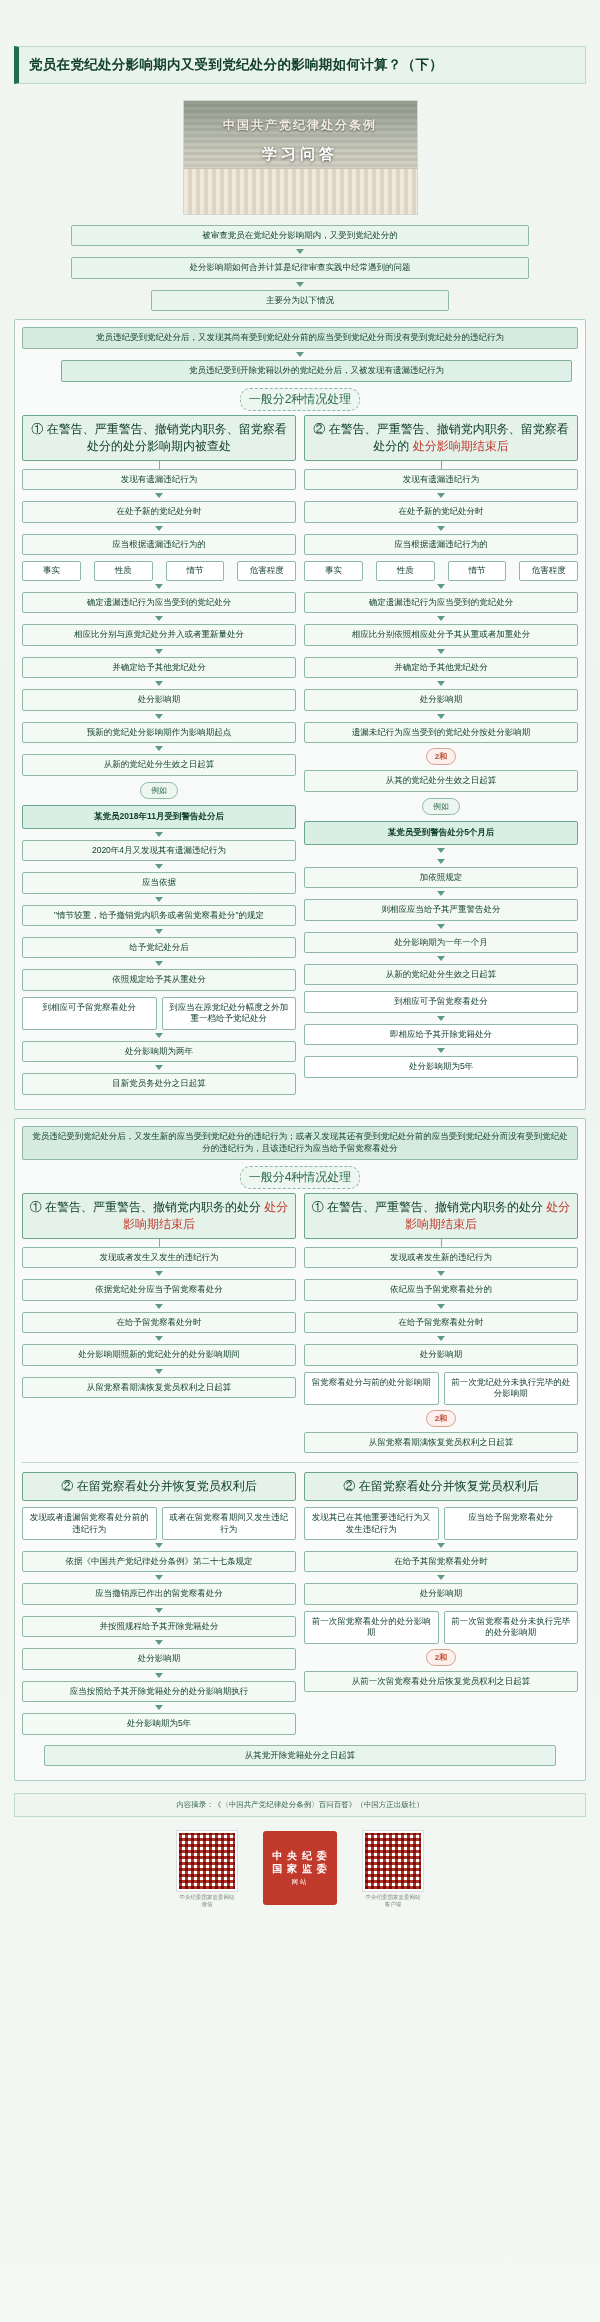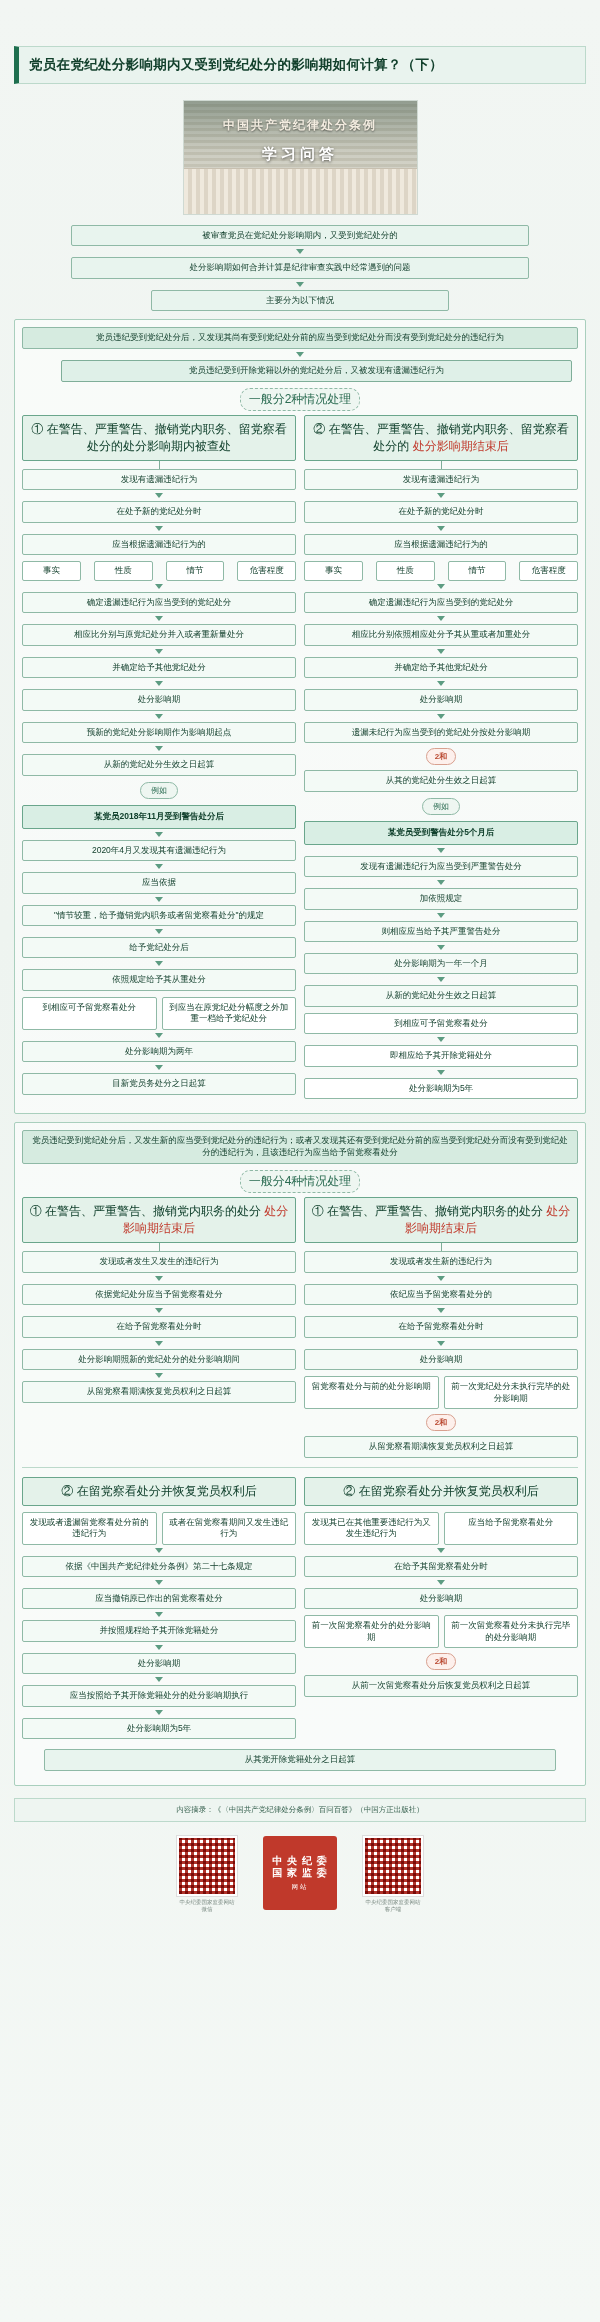--- a/index.html
+++ b/index.html
@@ -278,21 +278,20 @@
         <div class="box pale">并确定给予其他党纪处分</div>
         <div class="arrow"></div>
         <div class="box pale">处分影响期</div>
         <div class="arrow"></div>
         <div class="box pale">遗漏未纪行为应当受到的党纪处分按处分影响期</div>
         <span class="badge-sum">2和</span>
         <div class="box pale">从其的党纪处分生效之日起算</div>
         <span class="note">例如</span>
         <div class="case-head">某党员受到警告处分5个月后</div>
         <div class="arrow"></div>
-        <div class="box pale">发现有遗漏违纪行为应当受到严重警告处分</div>
         <div class="arrow"></div>
         <div class="box pale">加依照规定</div>
         <div class="arrow"></div>
         <div class="box pale">则相应应当给予其严重警告处分</div>
         <div class="arrow"></div>
         <div class="box pale">处分影响期为一年一个月</div>
         <div class="arrow"></div>
         <div class="box pale">从新的党纪处分生效之日起算</div>
         <div class="spacer6"></div>
         <div class="box white">到相应可予留党察看处分</div>

